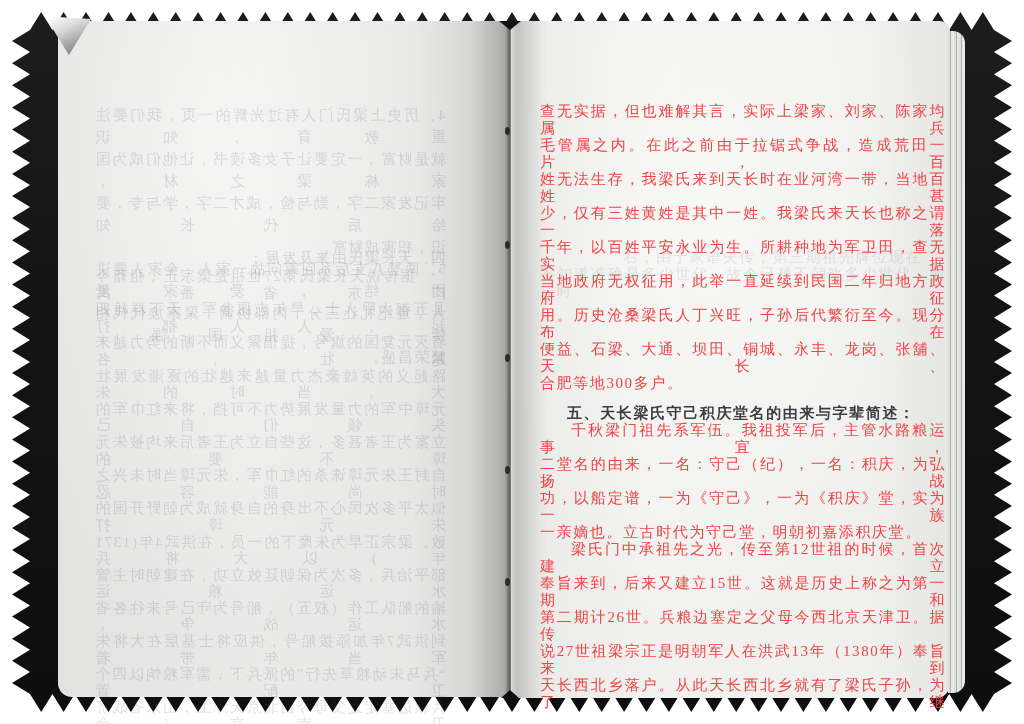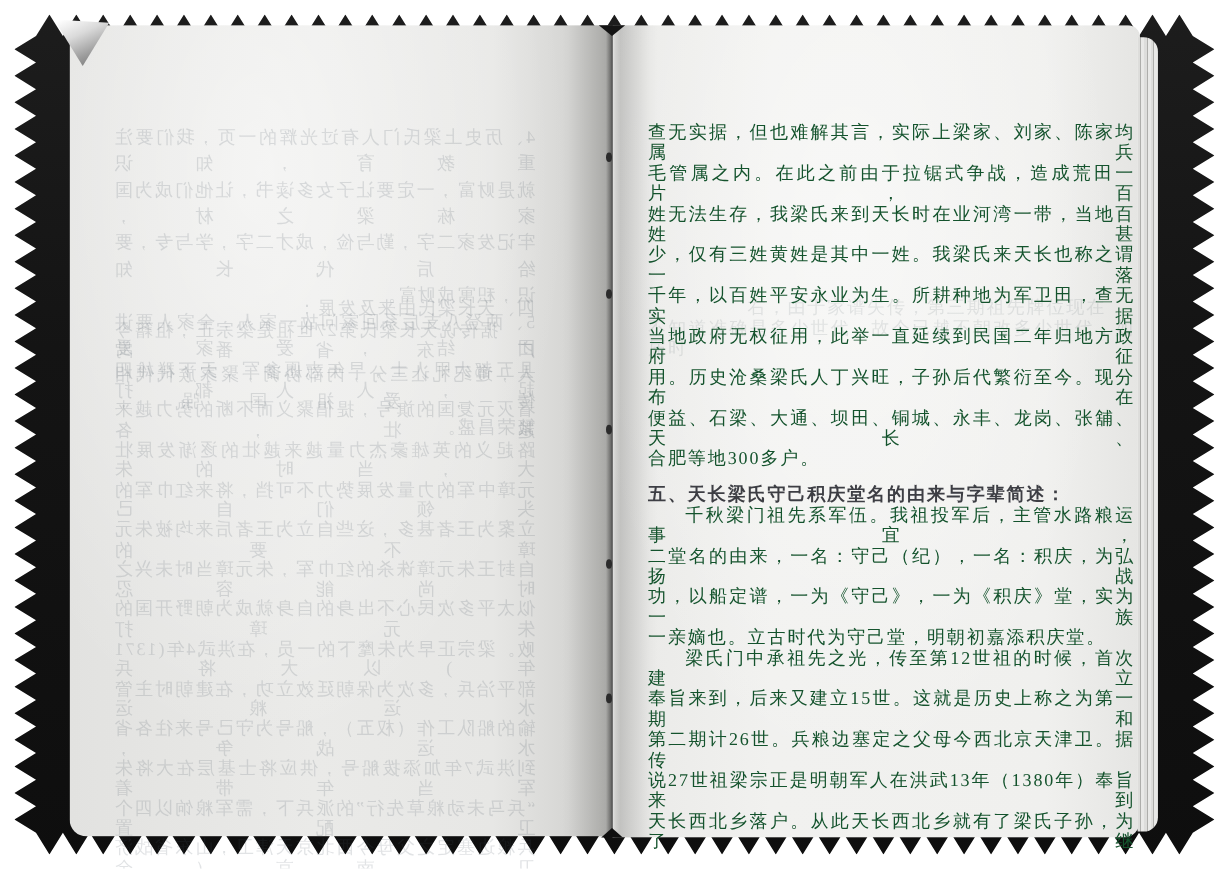--- a/index.html
+++ b/index.html
@@ -43,27 +43,27 @@
   .notch-bot { position:absolute; left:501px; top:690px; width:0; height:0;
     border-left:9px solid transparent; border-right:9px solid transparent; border-bottom:8px solid #0e0e0e; }
   .fold {
     position:absolute; left:45px; top:15px; width:46px; height:40px;
     clip-path:polygon(0 3%, 100% 10%, 52% 100%);
     background:linear-gradient(155deg,#ffffff 6%,#dadada 38%,#9d9d9d 70%,#707070 96%);
   }
 
   
   .tl {
-    font-size:15px; line-height:17px; letter-spacing:1.6px; color:#14532d;
+    font-size:15px; line-height:17px; letter-spacing:1.6px; color:#ef4444;
     text-align:justify; text-align-last:justify;
   }
   .tl.short { text-align-last:left; }
   .tl.ind { text-indent:31px; }
   .tl.b { font-weight:bold; color:#3d3e44; }
-  .tl.gap { margin-top:13px; }
+  .tl.gap { margin-top:13px;margin-left:27px; }
 
   .rtext { position:absolute; left:540px; top:103px; width:406px; }
 
   .bleed { position:absolute; transform:scaleX(-1); color:rgba(70,80,92,0.16); filter:blur(0.3px); }
   .bleed .tl { color:inherit; }
   .bleed-a { left:94px; top:104px; width:352px; } .bleed-a .tl { line-height:22px; }
   .bleed-h { left:94px; top:250px; width:352px; }
   .bleed-c { left:94px; top:268px; width:352px; } .bleed-c .tl { line-height:16.6px; }
 
   .rghost { position:absolute; left:540px; top:249px; width:406px;

